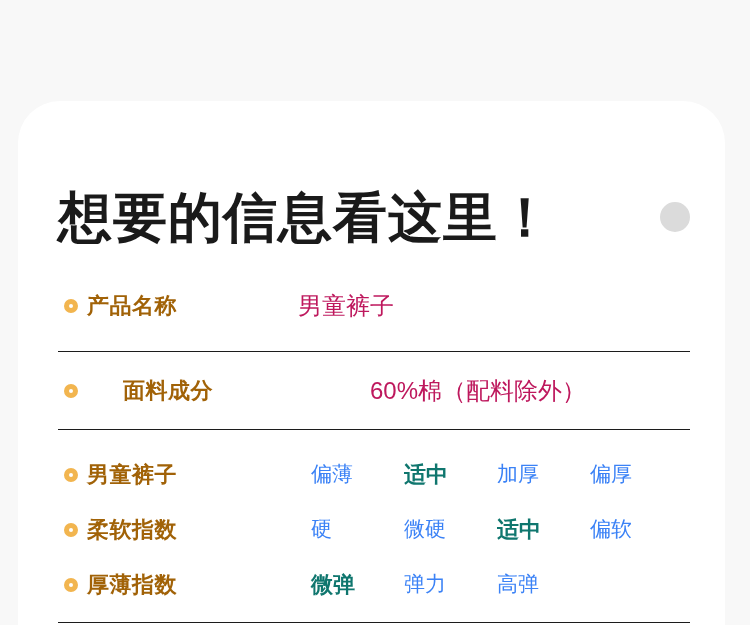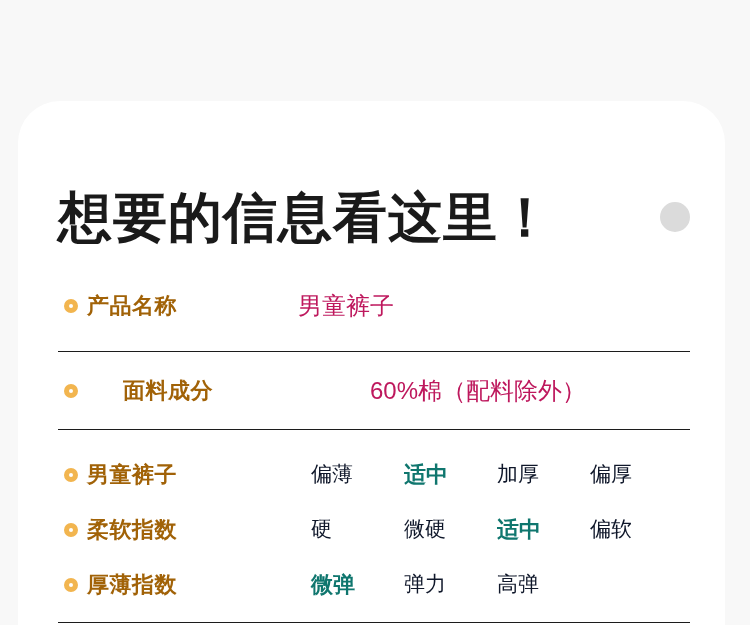--- a/index.html
+++ b/index.html
@@ -74,21 +74,21 @@
   .index-section { padding: 17px 0 10px; }
   .index-row { height: 55px; }
   .options {
     display: flex;
     margin-left: 13px;
     flex: none;
   }
   .option {
     width: 93px;
     font-size: 21px;
-    color: #0f172a;
+    color: #3b82f6;
     text-align: left;
   }
   .option.selected {
     color: #0f766e;
     font-weight: 700;
     font-size: 22px;
   }
 </style>
 </head>
 <body>

